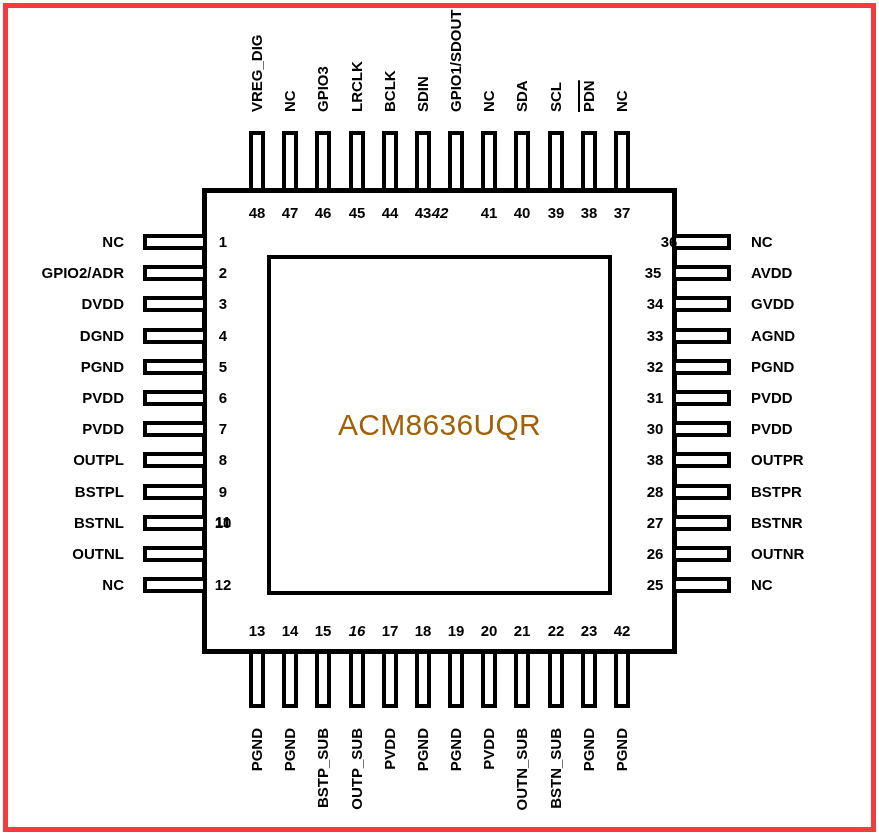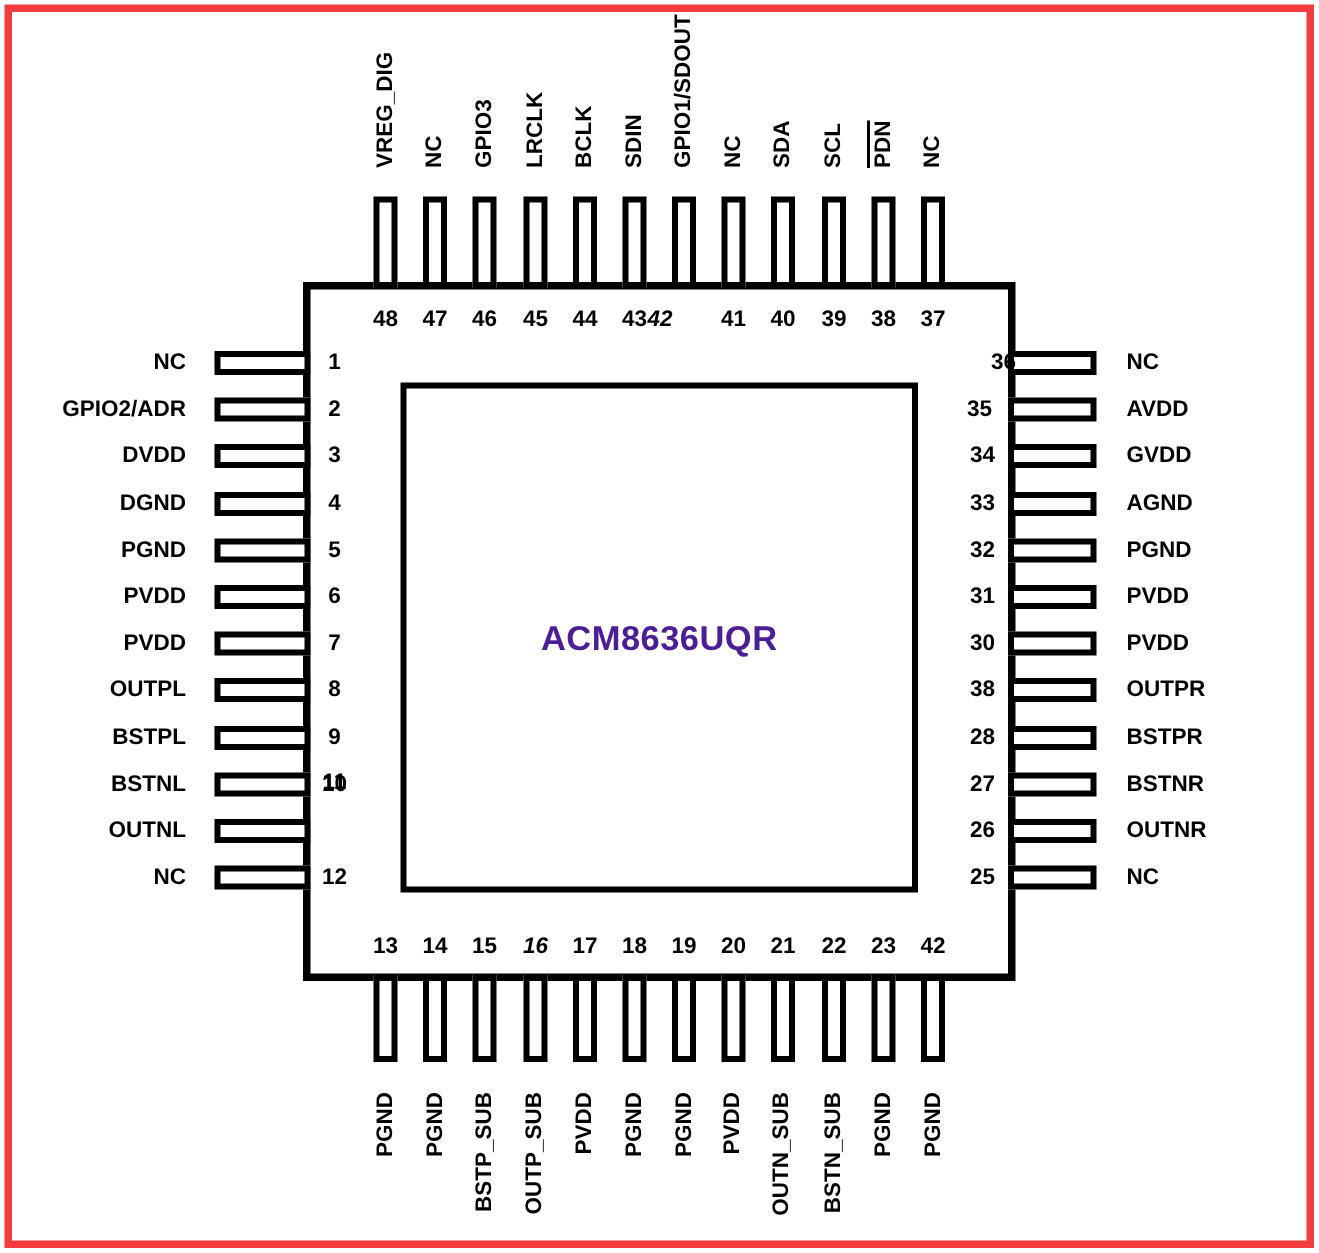--- a/index.html
+++ b/index.html
@@ -30,24 +30,24 @@
   }
   .chip-inner {
     position: absolute;
     left: 267px; top: 255px;
     width: 345px; height: 340px;
     border: 4px solid #000;
     background: #ffffff;
     display: flex; align-items: center; justify-content: center;
   }
   .chip-label {
-    font-size: 23px;
-    font-weight: 700;
+    font-size: 30px;
+    font-weight: 400;
     letter-spacing: 0.3px;
-    color: #4c1d95;
+    color: #a16207;
   }
   .pin {
     position: absolute;
     background: #ffffff;
     border: 4px solid #000;
   }
   .plabel {
     font-size: 15px;
     font-weight: bold;
     color: #000;

